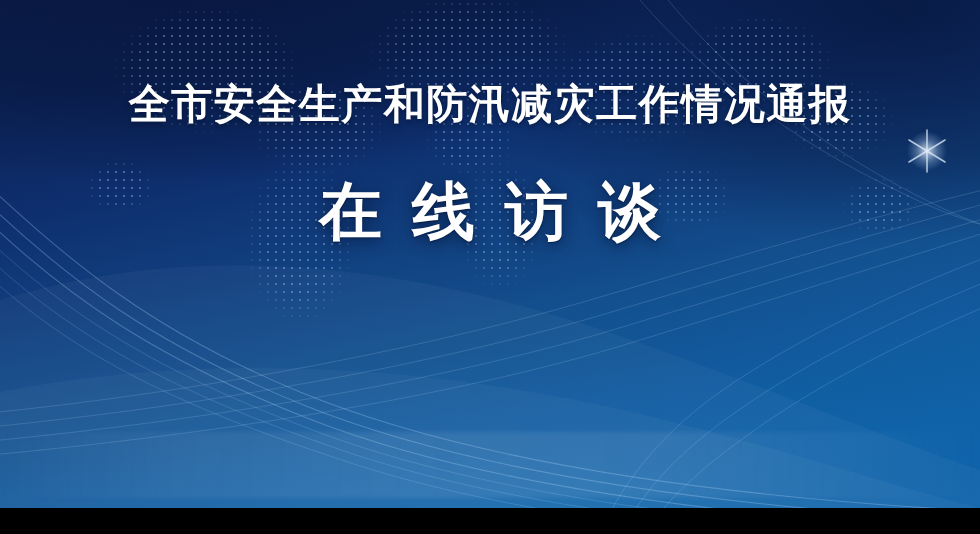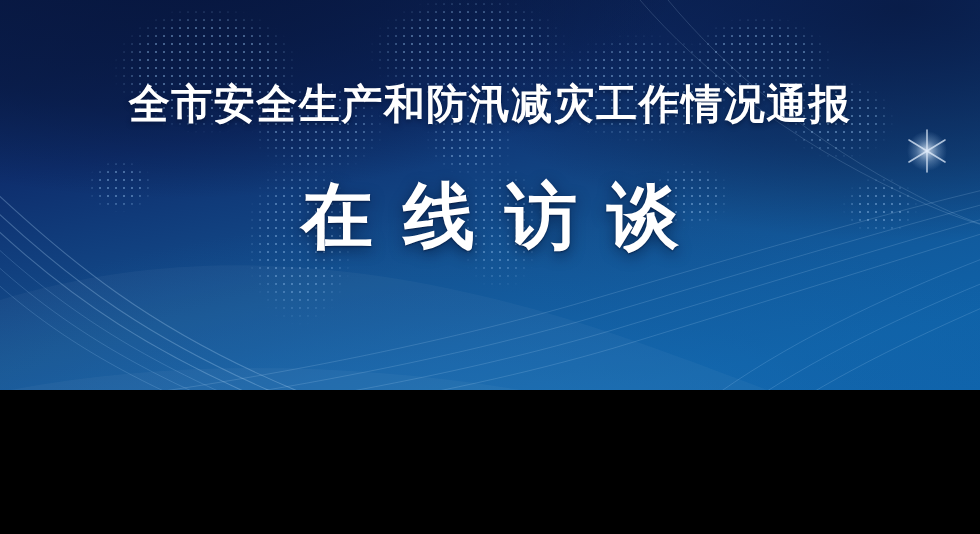--- a/index.html
+++ b/index.html
@@ -3,21 +3,21 @@
 <meta charset="utf-8">
 <style>
   html, body {
     margin: 0;
     padding: 0;
     background: #000;
   }
   #poster {
     position: relative;
     width: 980px;
-    height: 390px;
+    height: 508px;
     overflow: hidden;
     font-family: "Liberation Sans", "DejaVu Sans", sans-serif;
     background: #0d2255;
   }
 
   
   .bg-layer {
     position: absolute;
     inset: 0;
     pointer-events: none;
@@ -128,21 +128,21 @@
     color: #ffffff;
     letter-spacing: 1.5px;
     text-shadow: 0 2px 5px rgba(3,14,44,0.55);
     white-space: nowrap;
   }
   .headline {
     position: absolute;
     top: 180px;
     left: 0;
     right: 0;
-    font-size: 72px;
+    font-size: 63px;
     line-height: 1;
     font-weight: 700;
     color: #ffffff;
     letter-spacing: 30px;
     text-indent: 30px;
     text-shadow: 0 4px 14px rgba(3,14,44,0.55), 0 1px 2px rgba(3,14,44,0.6);
     white-space: nowrap;
   }
   .byline {
     position: absolute;

